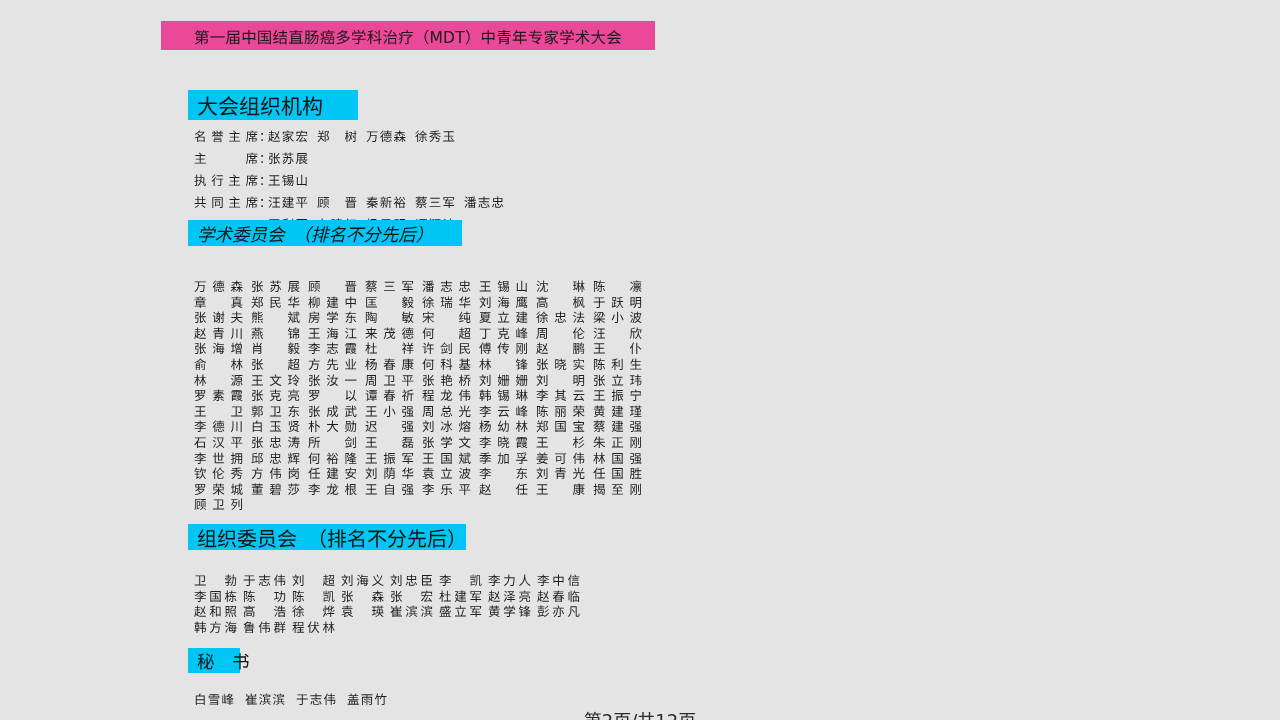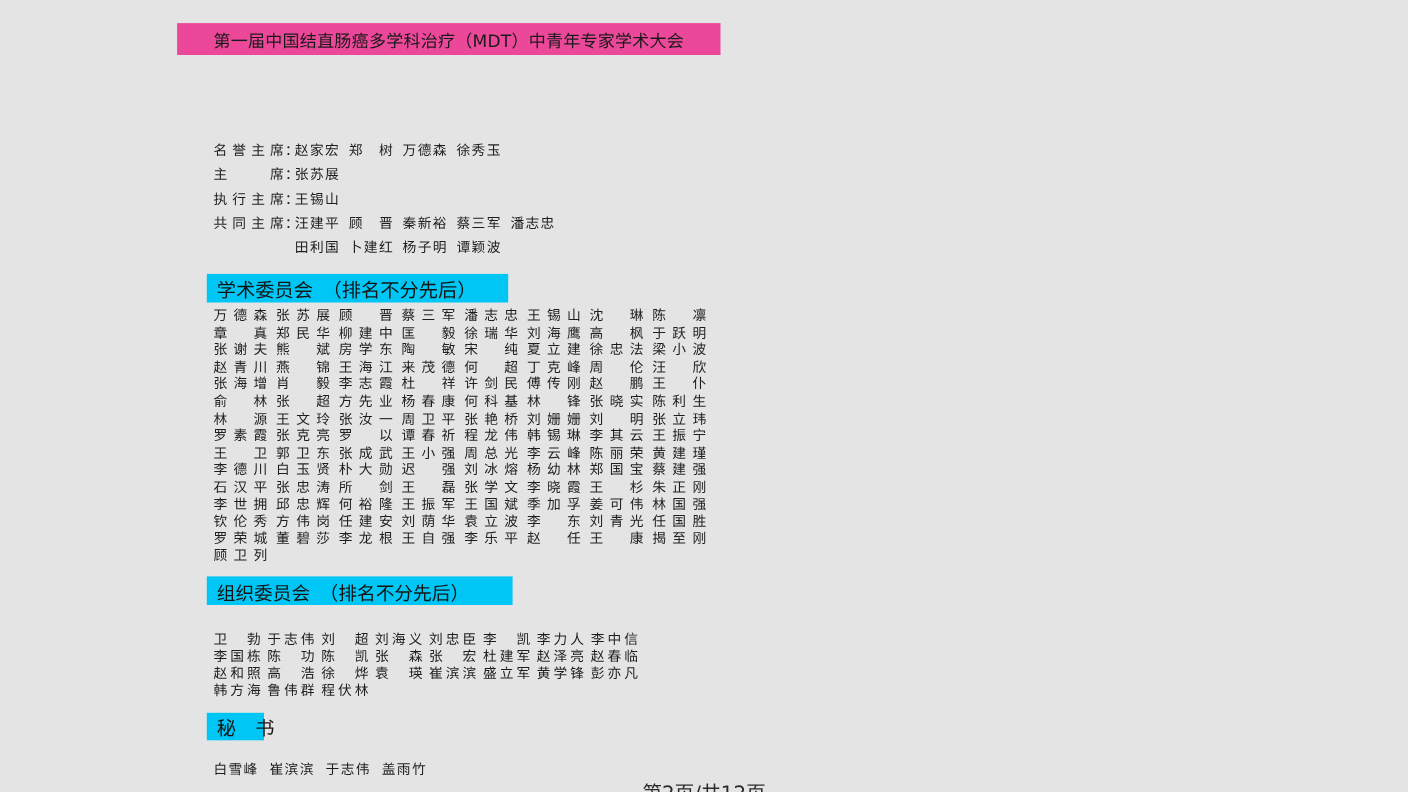--- a/index.html
+++ b/index.html
@@ -60,33 +60,34 @@
   #hdr-org {
     left: 188px;
     top: 90px;
     width: 170px;
     height: 30px;
   }
   #hdr-org .sh-text { font-size: 21px; }
 
   #hdr-academic {
     left: 188px;
-    top: 249px;
+    top: 220px;
     width: 274px;
     height: 26px;
+    font-style: italic;
   }
   #hdr-academic .sh-text { font-size: 17.5px; }
 
   #hdr-organizing {
     left: 188px;
     top: 524px;
     width: 278px;
     height: 26px;
   }
-  #hdr-organizing .sh-text { font-size: 17px; }
+  #hdr-organizing .sh-text { font-size: 20px; }
 
   #hdr-secretary {
     left: 188px;
     top: 648px;
     width: 52px;
     height: 25px;
   }
   #hdr-secretary .sh-text { font-size: 17.5px; }
 
   
@@ -194,20 +195,23 @@
 </style>
 </head>
 <body>
 
 <div class="slide">
 
   <div class="title-banner">
     <span class="title-text">第一届中国结直肠癌多学科治疗（MDT）中青年专家学术大会</span>
   </div>
 
+  <div class="section-header" id="hdr-org">
+    <span class="sh-text">大会组织机构</span>
+  </div>
 
   <div class="leadership" id="leadership-list">
       <div class="lead-row">
         <span class="lead-label">
           <span class="lbl-body">
             <span>名</span>
             <span>誉</span>
             <span>主</span>
             <span>席</span>
           </span>

